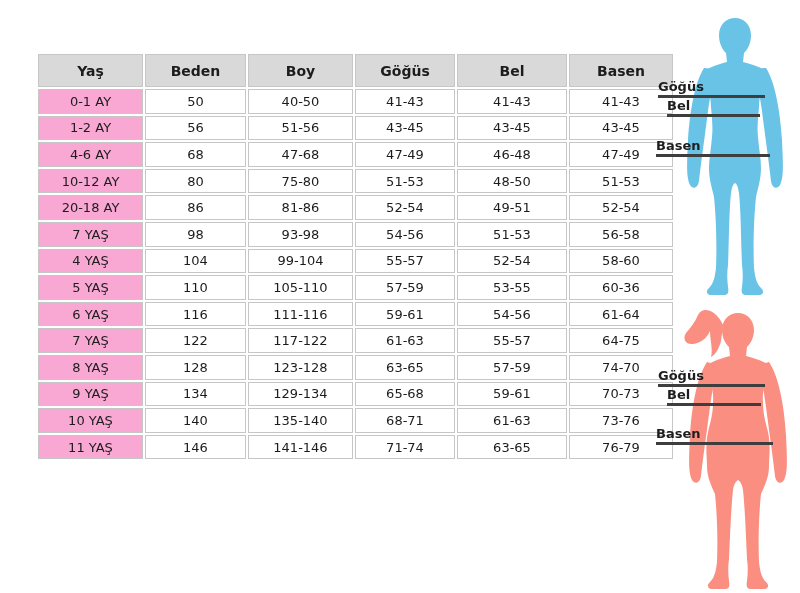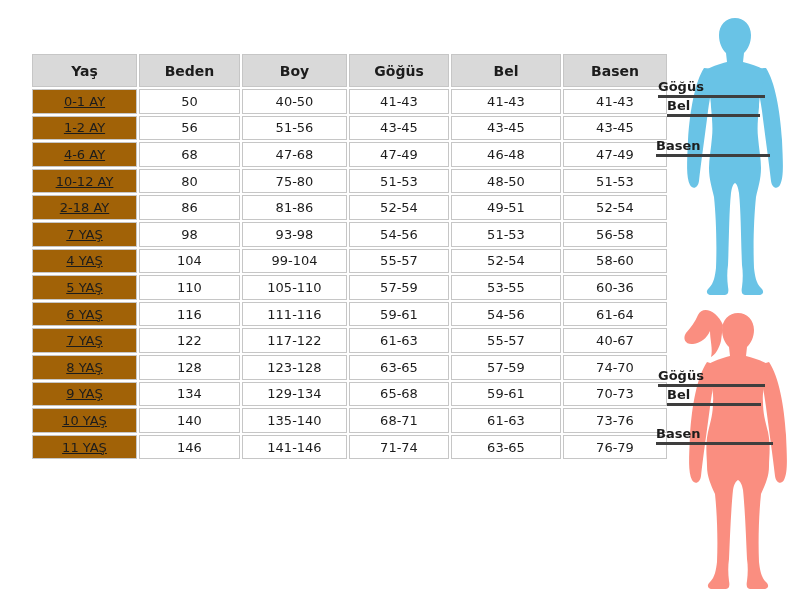--- a/index.html
+++ b/index.html
@@ -3,33 +3,33 @@
 <meta charset="utf-8">
 <style>
   html,body { margin:0; padding:0; background:#ffffff; }
   .stage {
     position:relative; width:800px; height:593px; background:#ffffff;
     font-family:"DejaVu Sans","Liberation Sans",sans-serif; overflow:hidden;
   }
 
   
   table.size-table {
-    position:absolute; left:30px; top:52px; width:625px;
+    position:absolute; left:36px; top:52px; width:625px;
     border-collapse:separate; border-spacing:2px; table-layout:fixed;
     background:#ffffff;
   }
   .size-table th, .size-table td {
     border:1px solid #c6c6c6; text-align:center; vertical-align:middle;
     color:#1c1c1c; padding:0; overflow:hidden; white-space:nowrap;
   }
   .size-table th {
     background:#d9d9d9; height:31px; font-size:14px; font-weight:bold;
   }
   .size-table td { background:#ffffff; height:22.6px; font-size:13px; }
-  .size-table td.age { background:#a16207;text-decoration:underline; }
+  .size-table td.age { background:#f9a8d4; }
 
   
   .fig { position:absolute; }
   .measure { position:absolute; z-index:5; }
   .measure .mlabel {
     display:block; font-size:13px; font-weight:bold; color:#1d1d1d;
     line-height:14px; white-space:nowrap;
   }
   .measure .mline { height:3px; background:#3e3e3e; margin-top:1px; }
 </style>
@@ -84,21 +84,21 @@
         </tr>
         <tr>
           <td class="age">10-12 AY</td>
           <td class="">80</td>
           <td class="">75-80</td>
           <td class="">51-53</td>
           <td class="">48-50</td>
           <td class="">51-53</td>
         </tr>
         <tr>
-          <td class="age">2-18 AY</td>
+          <td class="age">20-18 AY</td>
           <td class="">86</td>
           <td class="">81-86</td>
           <td class="">52-54</td>
           <td class="">49-51</td>
           <td class="">52-54</td>
         </tr>
         <tr>
           <td class="age">7 YAŞ</td>
           <td class="">98</td>
           <td class="">93-98</td>
@@ -129,21 +129,21 @@
           <td class="">59-61</td>
           <td class="">54-56</td>
           <td class="">61-64</td>
         </tr>
         <tr>
           <td class="age">7 YAŞ</td>
           <td class="">122</td>
           <td class="">117-122</td>
           <td class="">61-63</td>
           <td class="">55-57</td>
-          <td class="">40-67</td>
+          <td class="">64-75</td>
         </tr>
         <tr>
           <td class="age">8 YAŞ</td>
           <td class="">128</td>
           <td class="">123-128</td>
           <td class="">63-65</td>
           <td class="">57-59</td>
           <td class="">74-70</td>
         </tr>
         <tr>

